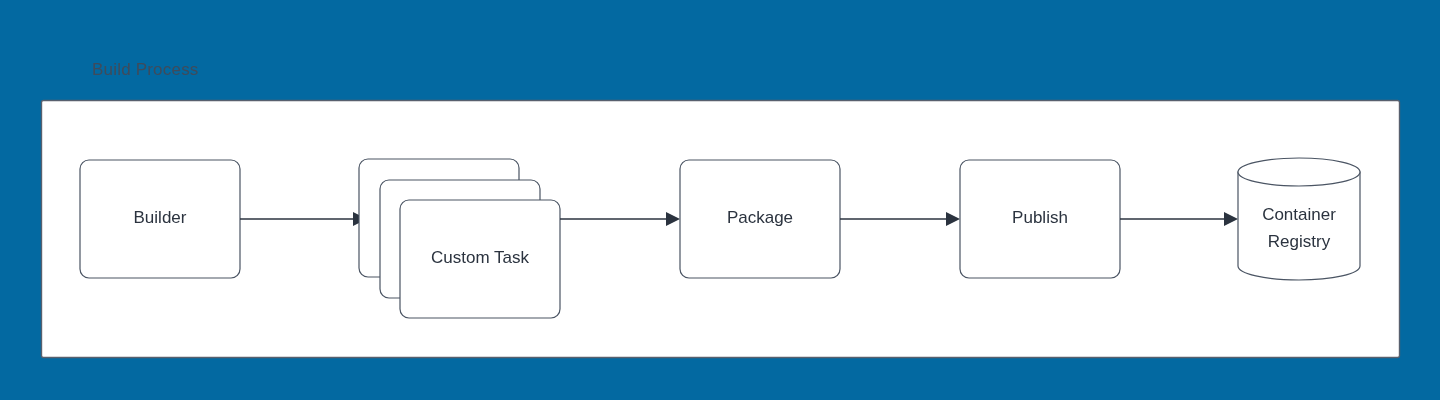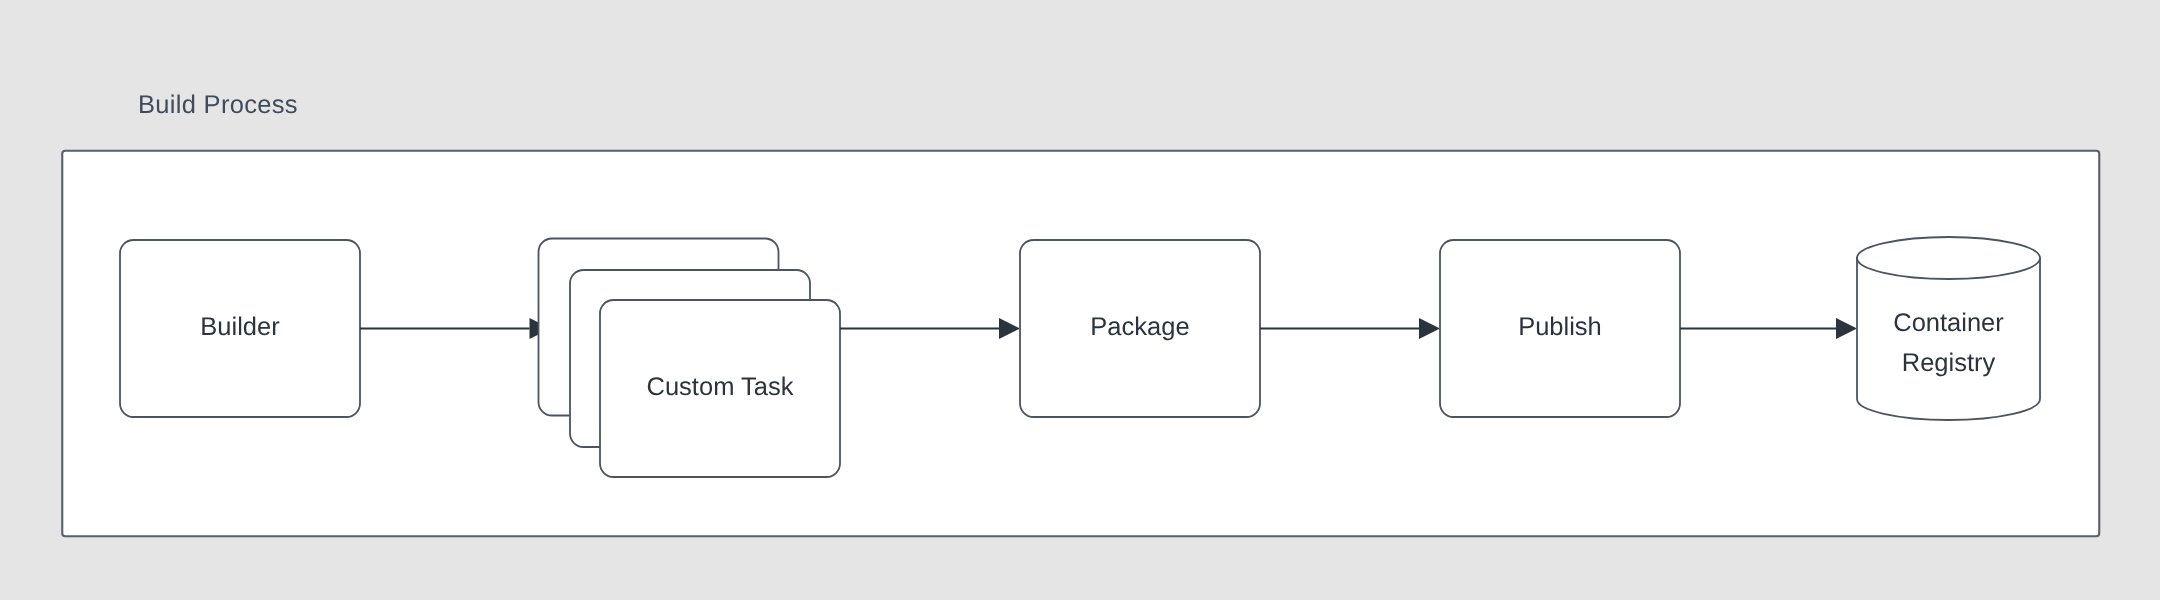--- a/index.html
+++ b/index.html
@@ -11,21 +11,21 @@
   body {
     width: 1440px;
     height: 400px;
     overflow: hidden;
     font-family: "Liberation Sans", sans-serif;
   }
   #stage {
     position: relative;
     width: 1440px;
     height: 400px;
-    background: #e5e5e5;
+    background: #0369a1;
     text-align: center;
   }
   #diagram-svg {
     position: absolute;
     top: 0;
     left: 0;
     width: 1440px;
     height: 400px;
     display: block;
   }

